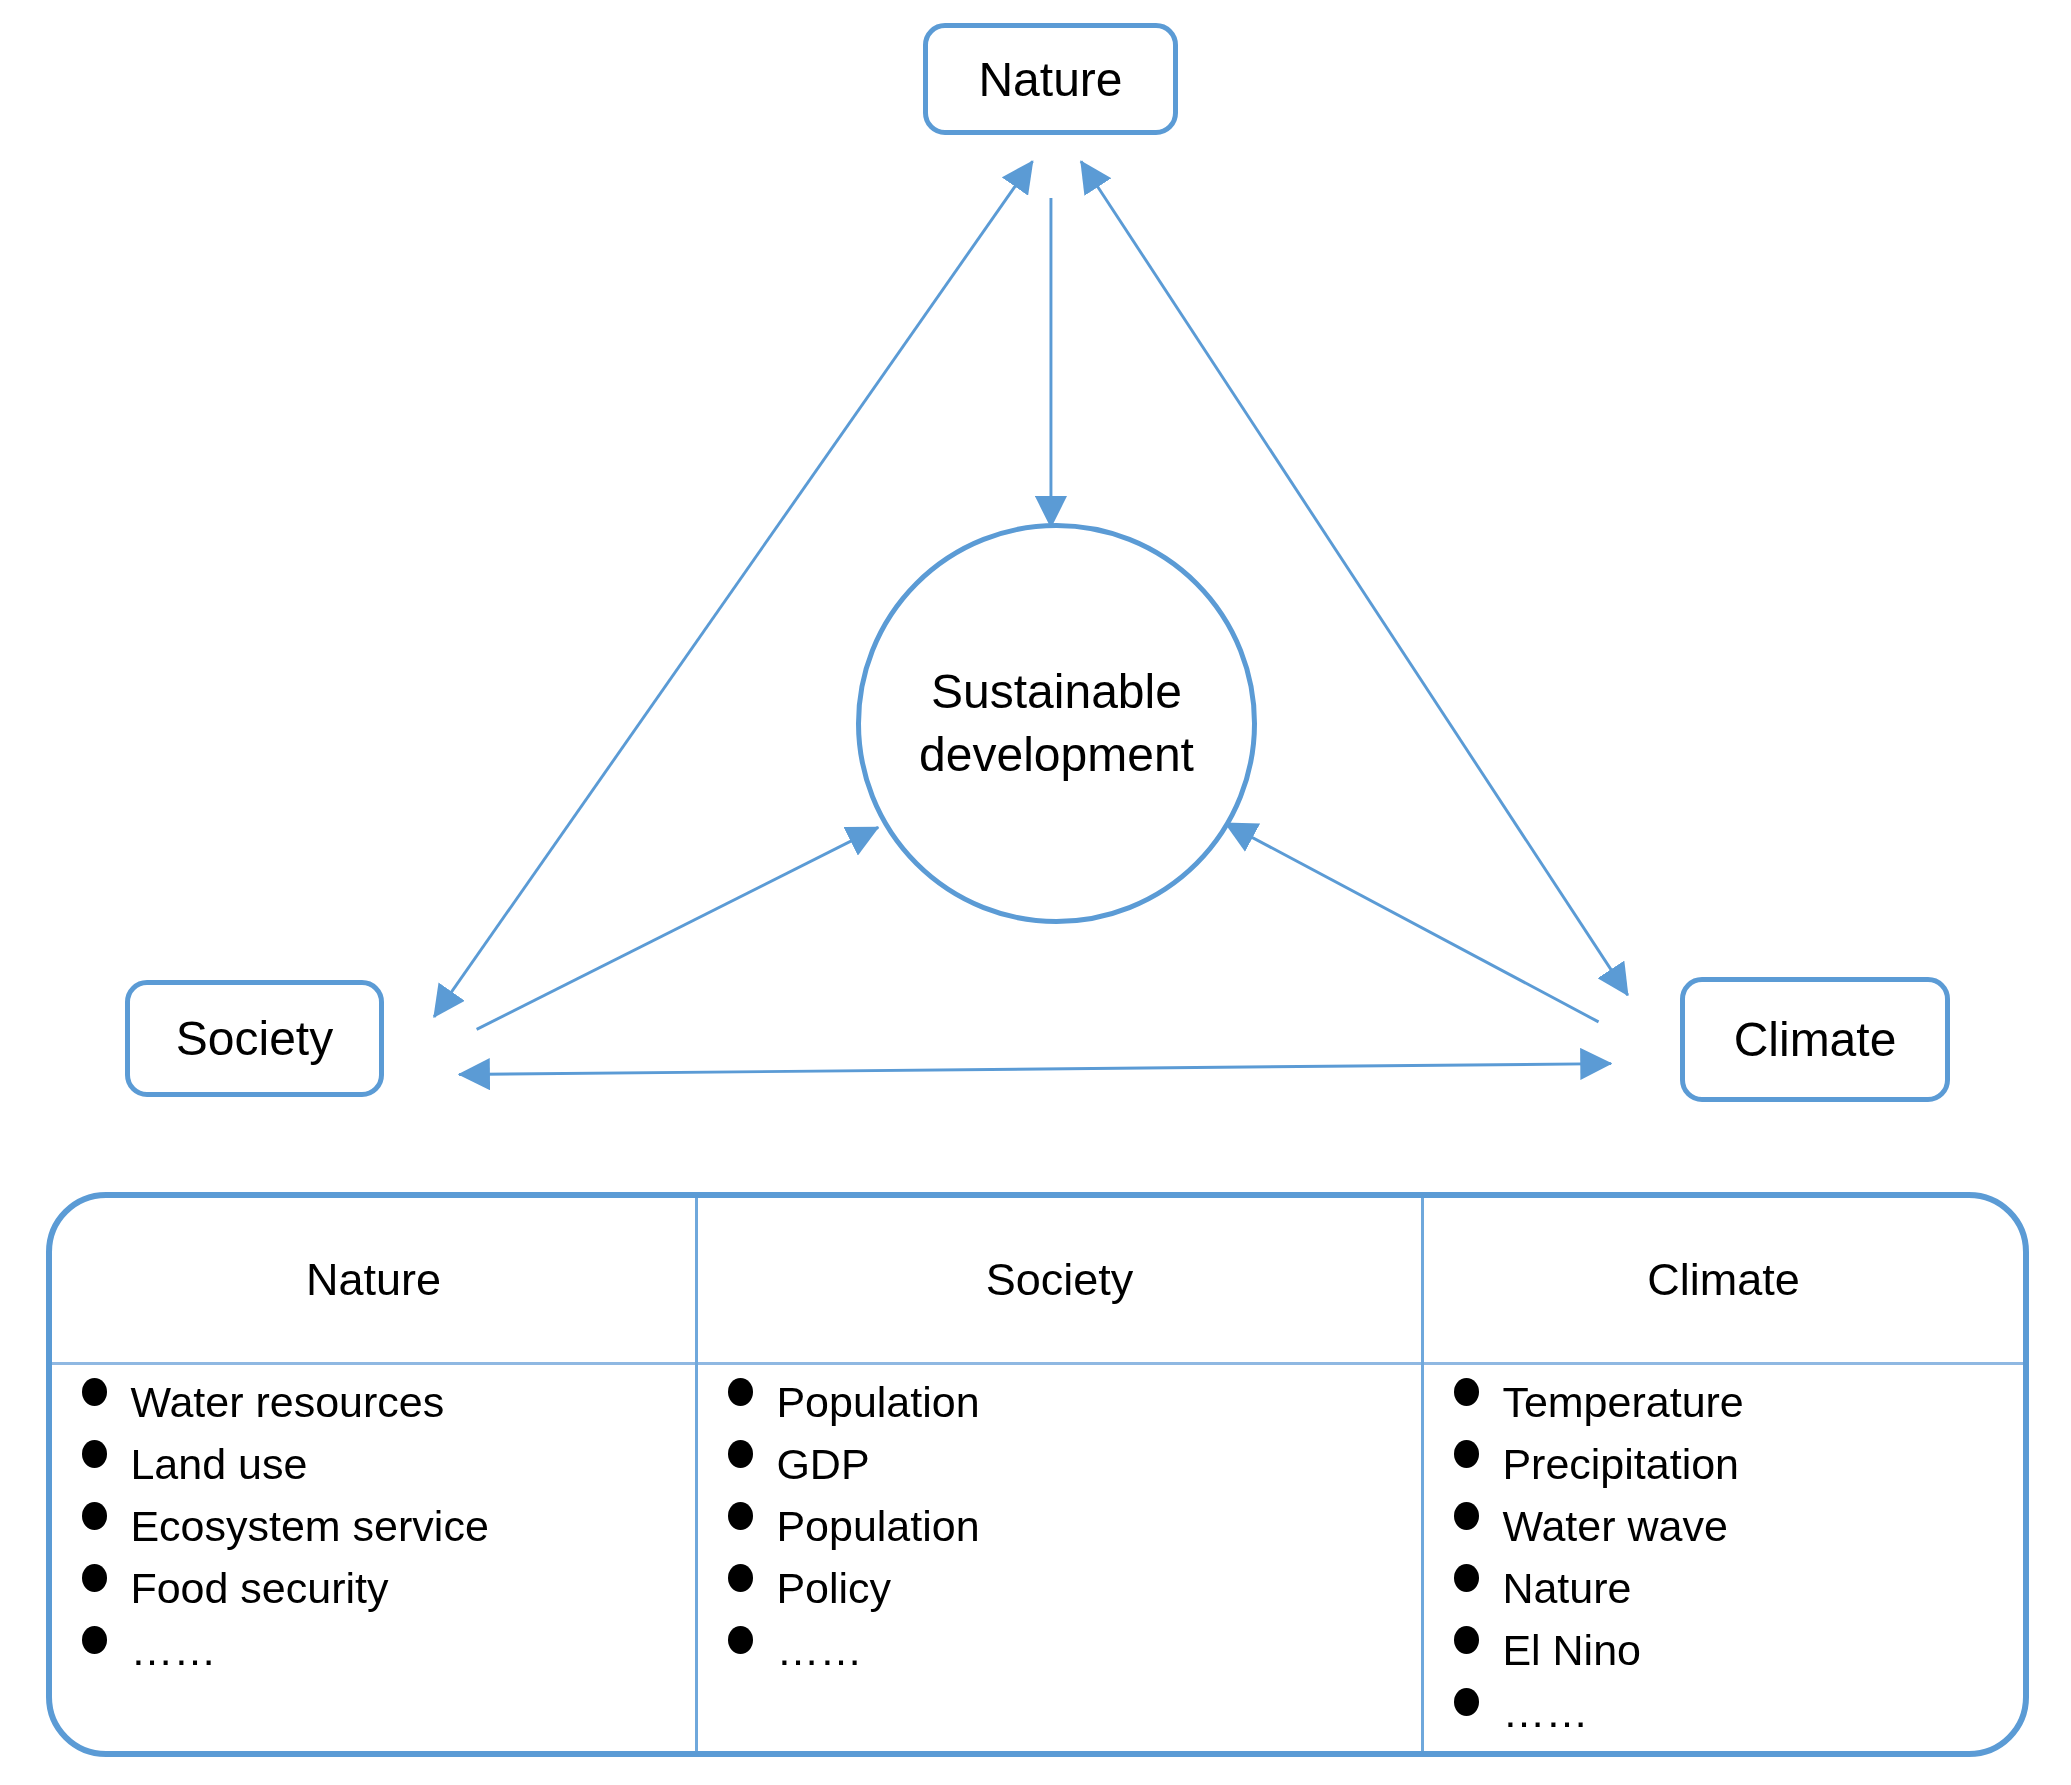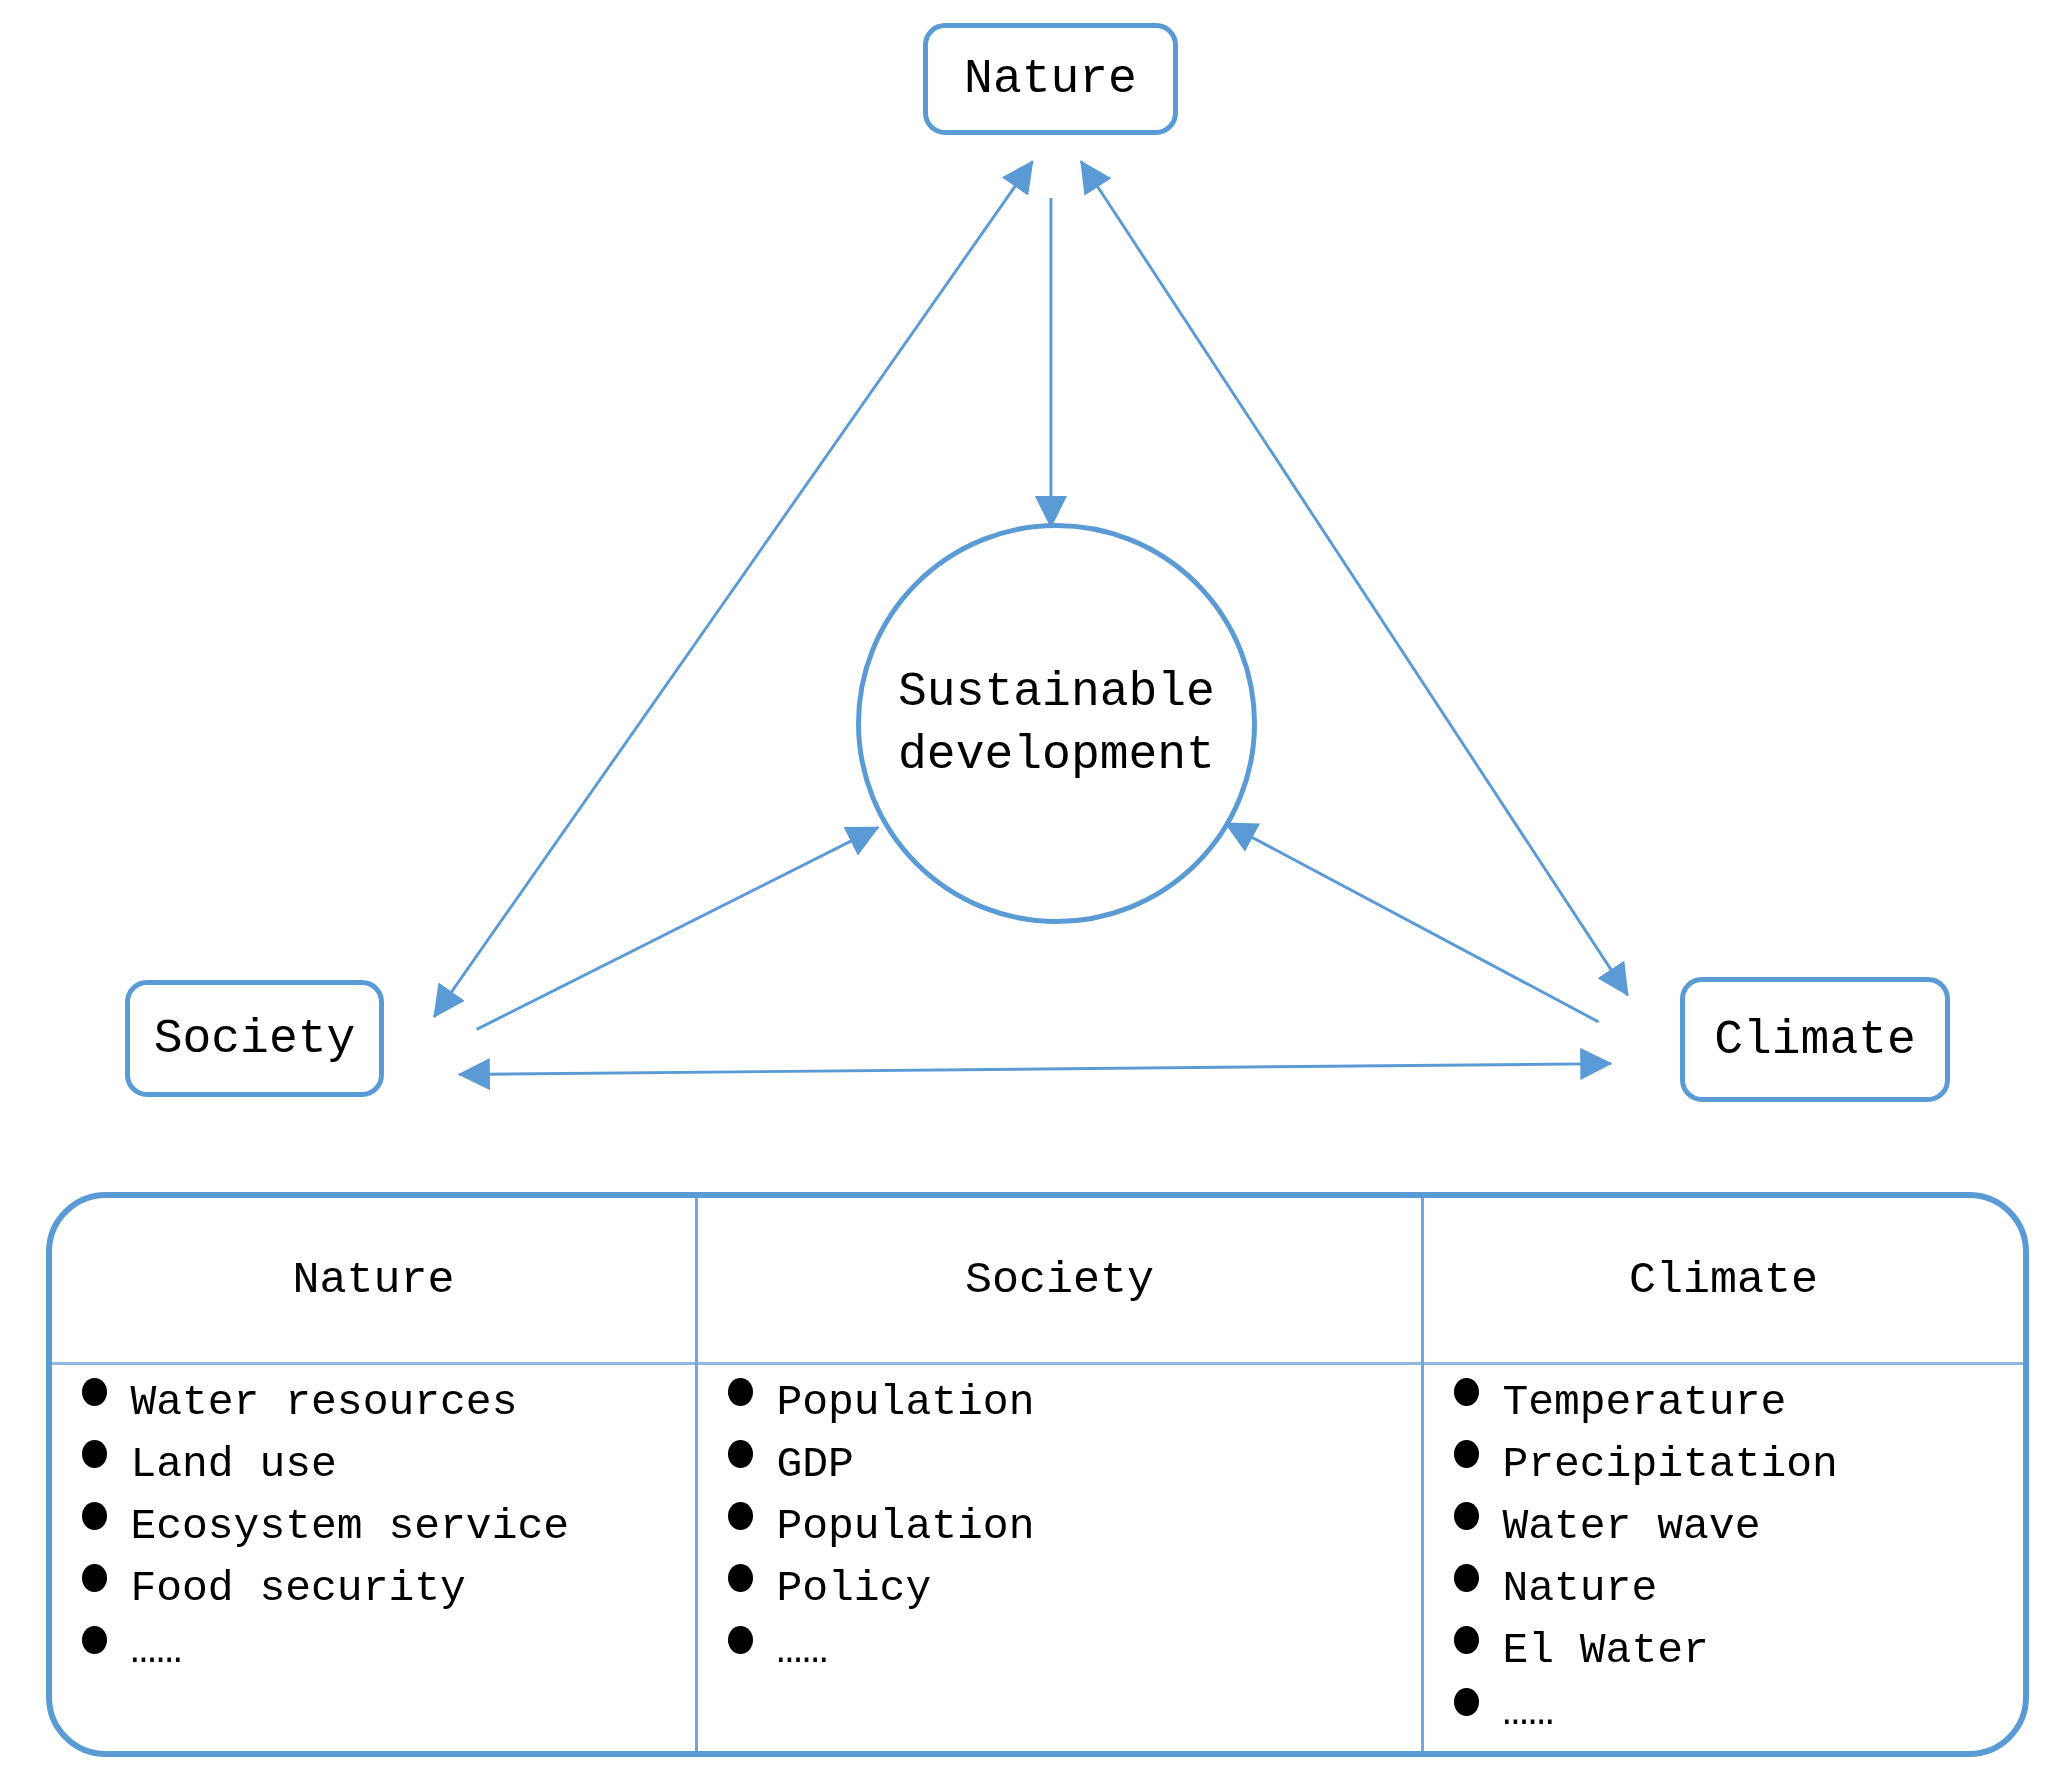--- a/index.html
+++ b/index.html
@@ -5,21 +5,21 @@
   html, body {
     margin: 0;
     padding: 0;
     background: #ffffff;
   }
   .stage {
     position: relative;
     width: 2071px;
     height: 1785px;
     background: #ffffff;
-    font-family: Liberation Mono, monospace;
+    font-family: Liberation Sans, sans-serif;
     color: #000000;
     overflow: hidden;
   }
   svg.arrow-layer {
     position: absolute;
     left: 0;
     top: 0;
     width: 2071px;
     height: 1785px;
   }
@@ -211,21 +211,21 @@
         <div class="item">
             <span class="bullet"></span>
             <span>Water wave</span>
           </div>
         <div class="item">
             <span class="bullet"></span>
             <span>Nature</span>
           </div>
         <div class="item">
             <span class="bullet"></span>
-            <span>El Water</span>
+            <span>El Nino</span>
           </div>
         <div class="item">
             <span class="bullet"></span>
             <span>……</span>
           </div>
       </div>
     </div>
 
   </div>
 </div>

